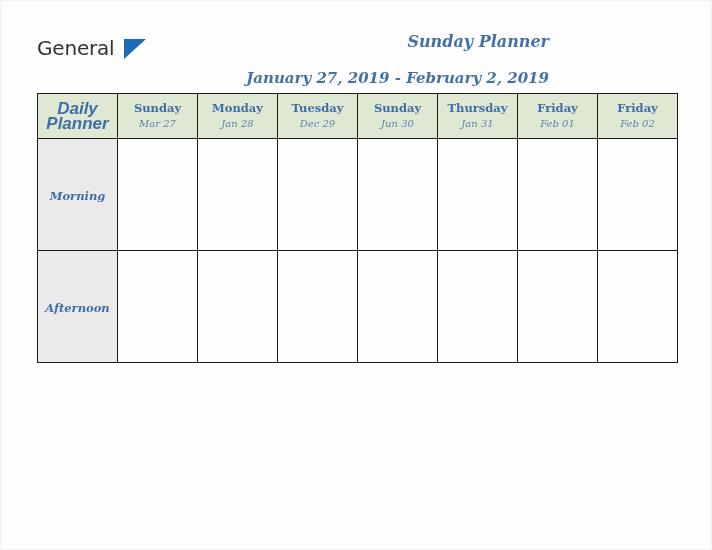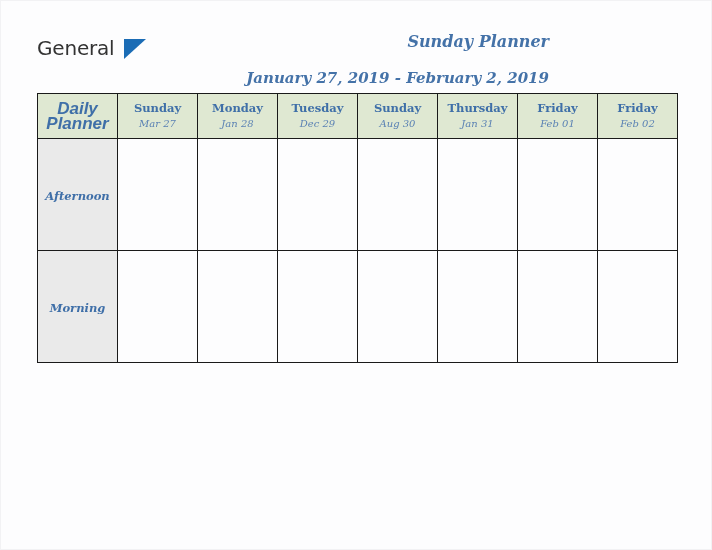--- a/index.html
+++ b/index.html
@@ -216,52 +216,52 @@
         <th class="day-head-cell">
           <div class="day-name">Monday</div>
           <div class="day-date">Jan 28</div>
         </th>
         <th class="day-head-cell">
           <div class="day-name">Tuesday</div>
           <div class="day-date">Dec 29</div>
         </th>
         <th class="day-head-cell">
           <div class="day-name">Sunday</div>
-          <div class="day-date">Aug 30</div>
+          <div class="day-date">Jun 30</div>
         </th>
         <th class="day-head-cell">
           <div class="day-name">Thursday</div>
           <div class="day-date">Jan 31</div>
         </th>
         <th class="day-head-cell">
           <div class="day-name">Friday</div>
           <div class="day-date">Feb 01</div>
         </th>
         <th class="day-head-cell">
           <div class="day-name">Friday</div>
           <div class="day-date">Feb 02</div>
         </th>
       </tr>
     </thead>
     <tbody>
       <tr>
         <td class="period-cell">
-          <span class="period-label">Afternoon</span>
+          <span class="period-label">Morning</span>
         </td>
         <td class="slot-cell"></td>
         <td class="slot-cell"></td>
         <td class="slot-cell"></td>
         <td class="slot-cell"></td>
         <td class="slot-cell"></td>
         <td class="slot-cell"></td>
         <td class="slot-cell"></td>
       </tr>
       <tr>
         <td class="period-cell">
-          <span class="period-label">Morning</span>
+          <span class="period-label">Afternoon</span>
         </td>
         <td class="slot-cell"></td>
         <td class="slot-cell"></td>
         <td class="slot-cell"></td>
         <td class="slot-cell"></td>
         <td class="slot-cell"></td>
         <td class="slot-cell"></td>
         <td class="slot-cell"></td>
       </tr>
     </tbody>

